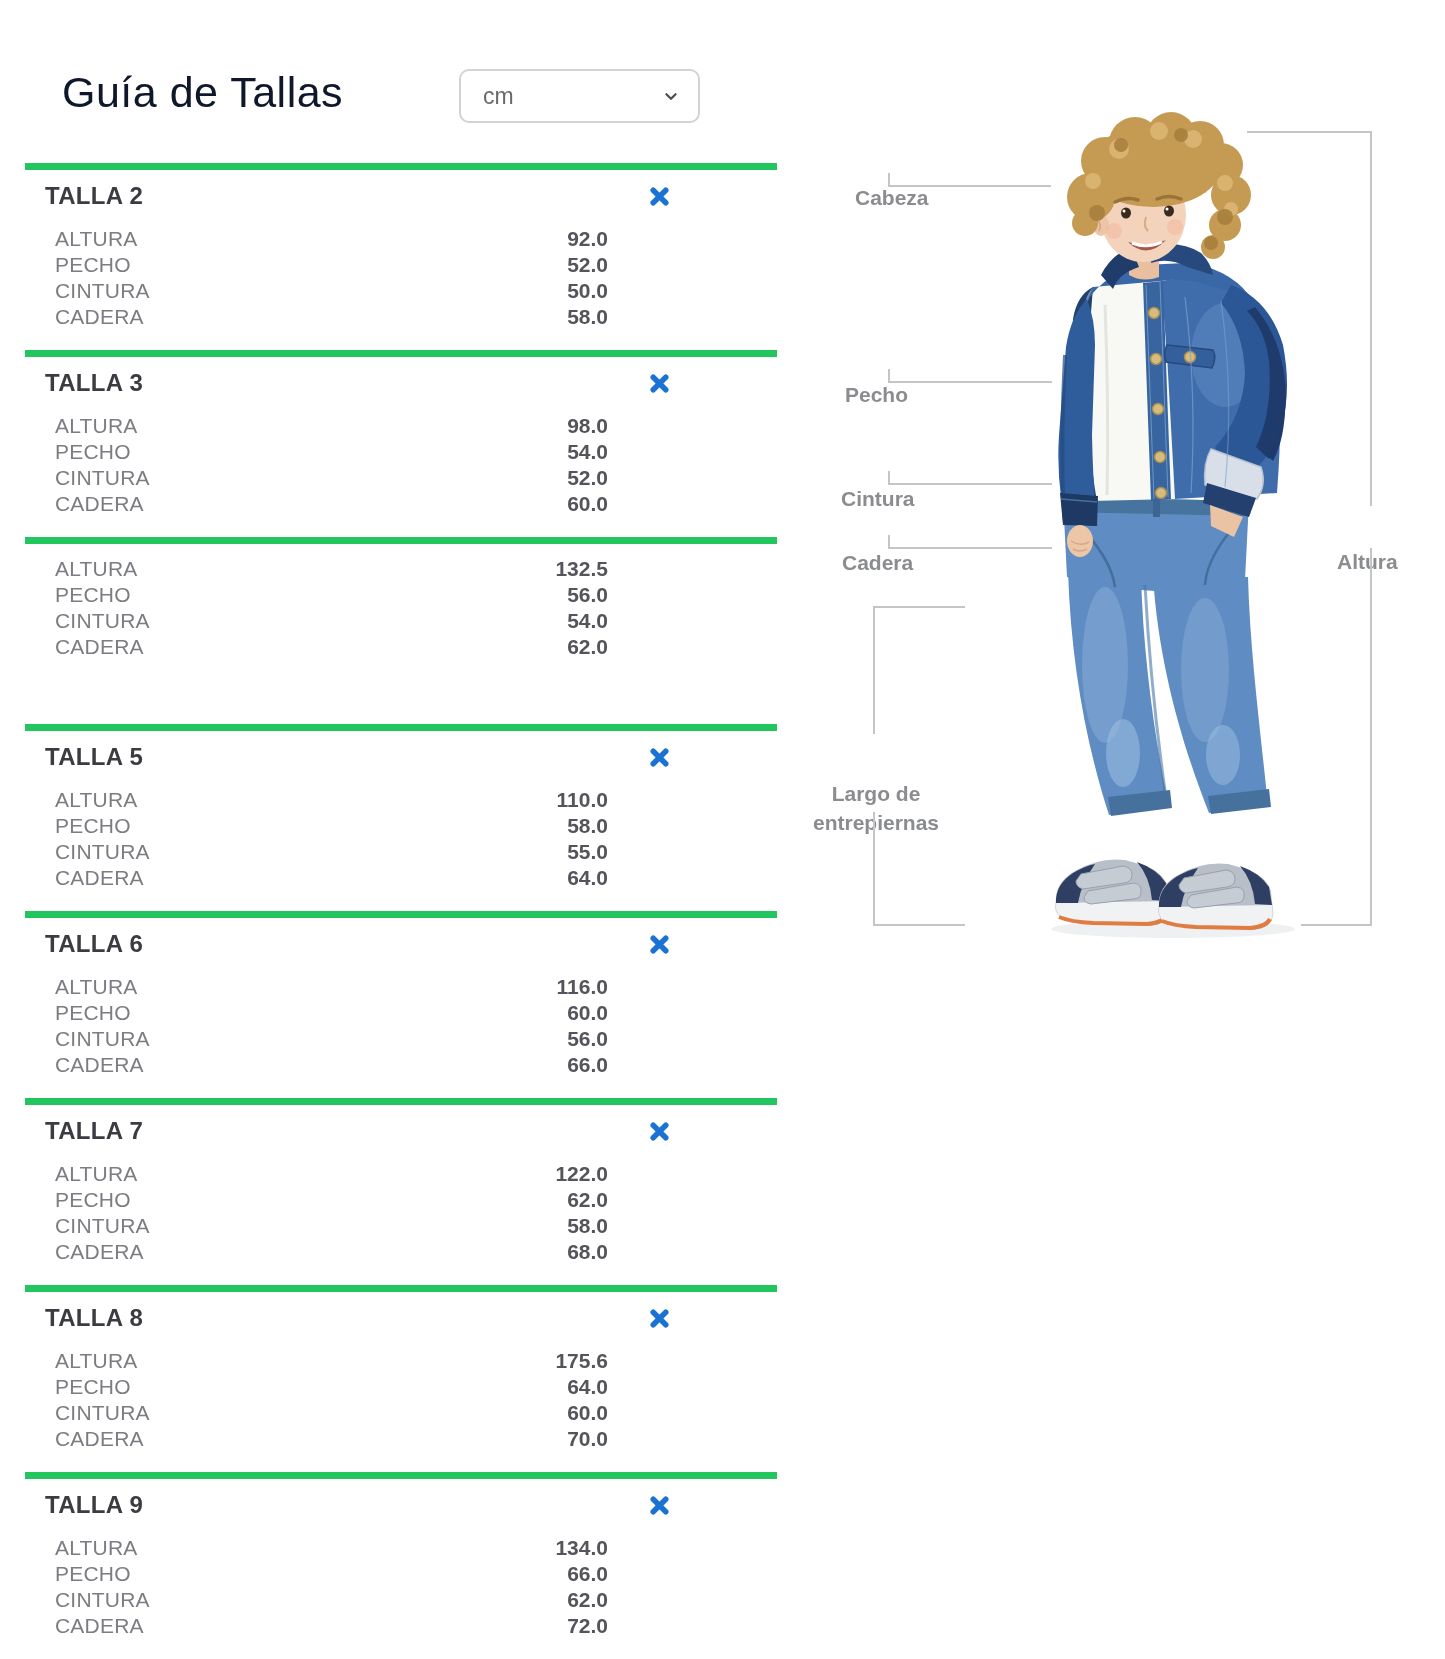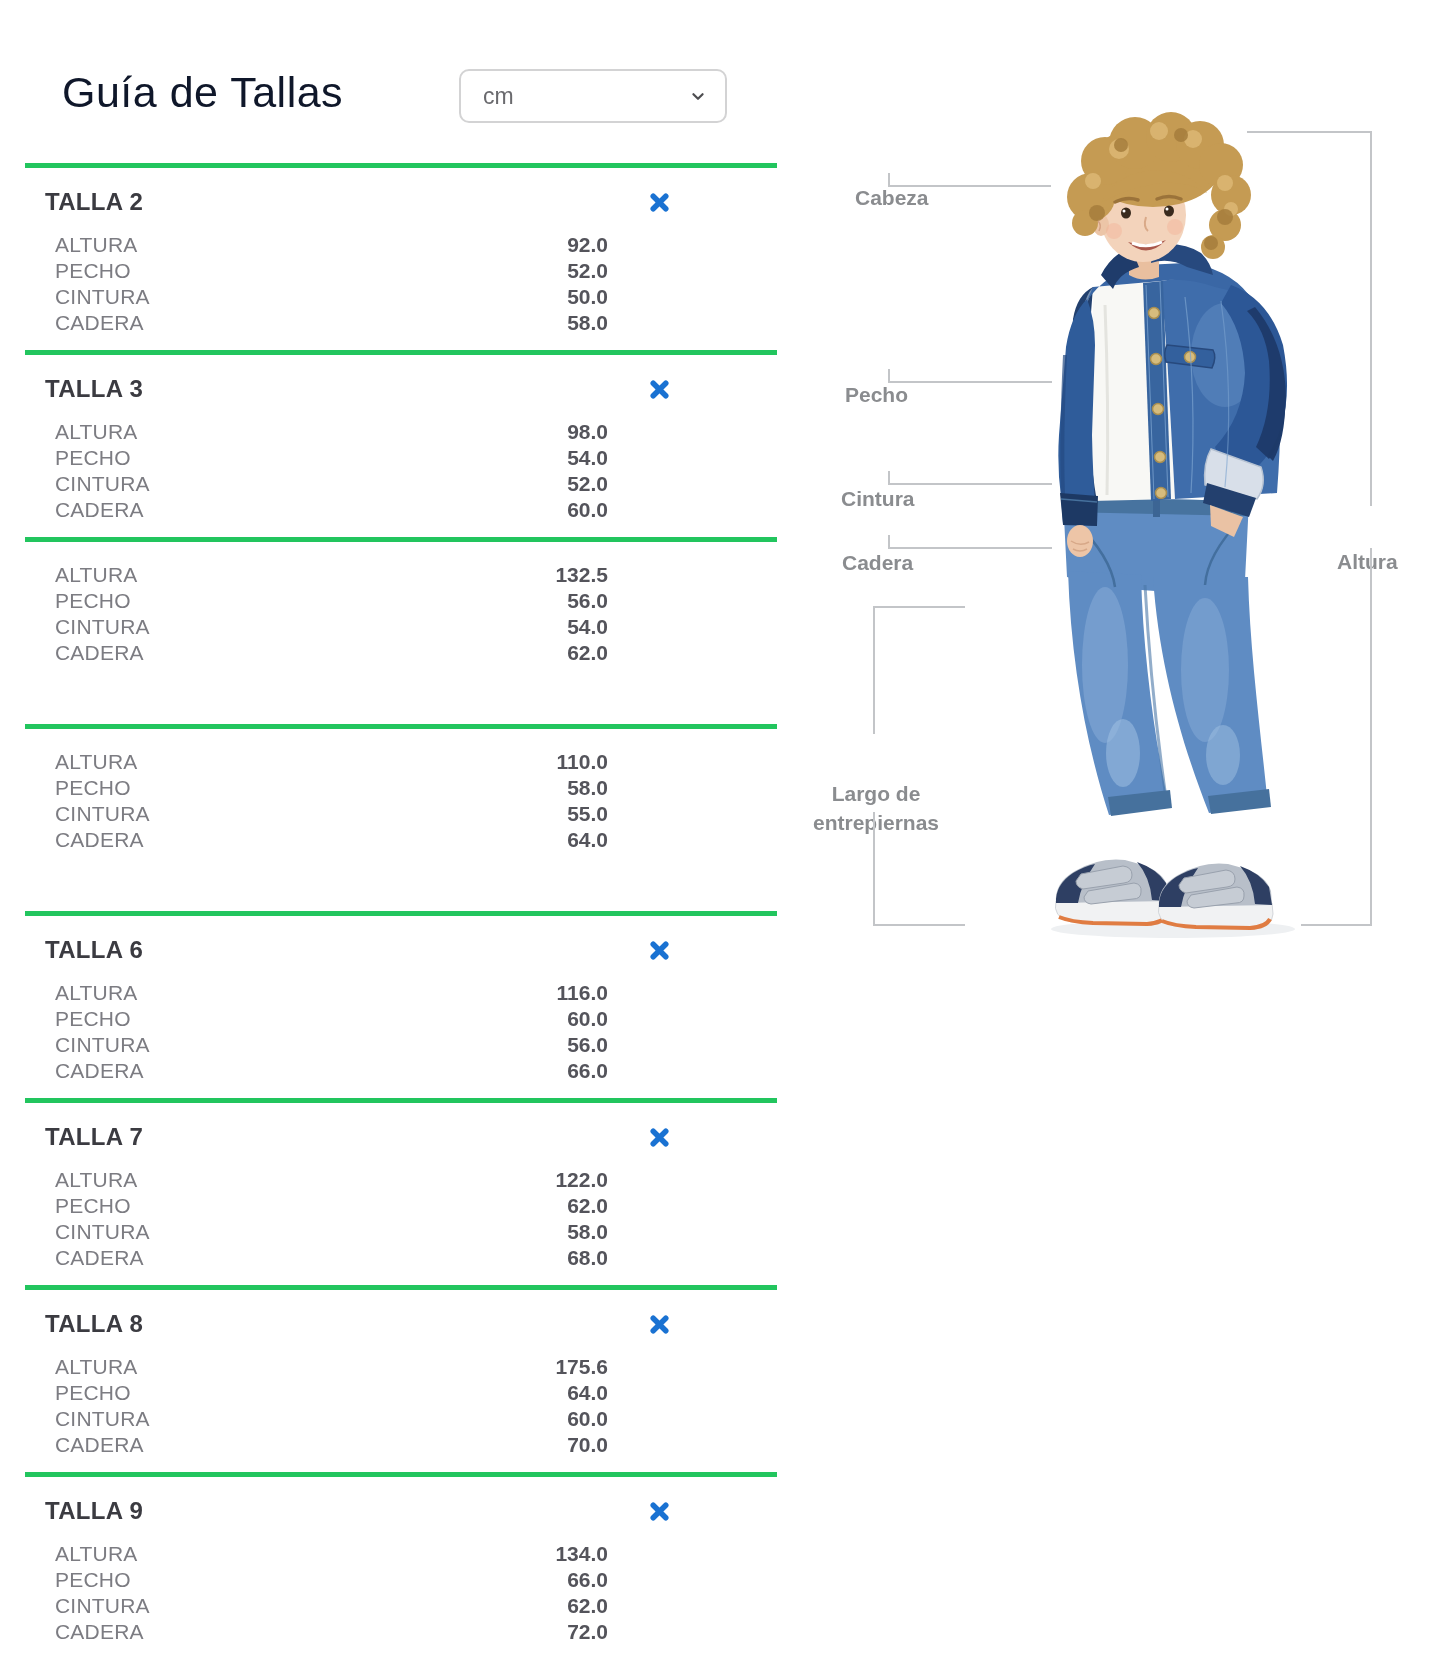--- a/index.html
+++ b/index.html
@@ -6,31 +6,31 @@
   .page {
     position:relative; width:1445px; height:1659px; background:#ffffff;
     font-family:"Liberation Sans", sans-serif; overflow:hidden;
   }
   
   .page-title {
     position:absolute; left:62px; top:68px; margin:0;
     font-size:43px; font-weight:400; color:#0f172a; letter-spacing:0.5px;
   }
   .unit-select {
-    position:absolute; left:459px; top:69px; width:268px; height:54px;
+    position:absolute; left:459px; top:69px; width:241px; height:54px;
     box-sizing:border-box; border:2px solid #d3d3d4; border-radius:10px;
     display:flex; align-items:center; justify-content:space-between;
     padding:0 16px 0 22px; background:#fff; cursor:pointer;
   }
   .unit-select .value { font-size:23px; color:#6a6a6e; }
   .chev { width:22px; height:22px; stroke:#4d4d50; stroke-width:2.4; fill:none;
           stroke-linecap:round; stroke-linejoin:round; }
   
   .sections { position:absolute; left:25px; top:163px; width:752px; }
-  .size-section { box-sizing:border-box; height:187px; border-top:5px solid #22c55e; padding-top:20px; }
+  .size-section { box-sizing:border-box; height:187px; border-top:7px solid #22c55e; padding-top:12px; }
   .section-header { position:relative; height:30px; margin-bottom:14px; }
   .talla-title { margin:0; padding-left:20px; font-size:24px; font-weight:700;
                  color:#3b3b41; letter-spacing:0.3px; }
   .close-btn { position:absolute; right:104px; top:2px; width:24px; height:24px;
                background:none; border:none; padding:0; cursor:pointer; }
   .x-icon { width:21px; height:21px; display:block; }
   .x-icon path { stroke:#1a72d2; stroke-width:5.2; stroke-linecap:round; fill:none; }
   .mrow { position:relative; height:26px; line-height:26px; padding-left:30px; font-size:21px; }
   .mlabel { color:#7c7c82; letter-spacing:0.2px; }
   .mvalue { position:absolute; right:169px; top:0; color:#54545b;font-weight:bold; }
@@ -89,20 +89,28 @@
     </div>
 
     <div class="size-section">
       <div class="mrow"><span class="mlabel">ALTURA</span><span class="mvalue">132.5</span></div>
       <div class="mrow"><span class="mlabel">PECHO</span><span class="mvalue">56.0</span></div>
       <div class="mrow"><span class="mlabel">CINTURA</span><span class="mvalue">54.0</span></div>
       <div class="mrow"><span class="mlabel">CADERA</span><span class="mvalue">62.0</span></div>
     </div>
 
     <div class="size-section">
+      <div class="section-header">
+        <h2 class="talla-title">TALLA 5</h2>
+        <button class="close-btn">
+            <svg class="x-icon" viewBox="0 0 20 20">
+              <path d="M4,4 L16,16 M16,4 L4,16"></path>
+            </svg>
+          </button>
+      </div>
       <div class="mrow"><span class="mlabel">ALTURA</span><span class="mvalue">110.0</span></div>
       <div class="mrow"><span class="mlabel">PECHO</span><span class="mvalue">58.0</span></div>
       <div class="mrow"><span class="mlabel">CINTURA</span><span class="mvalue">55.0</span></div>
       <div class="mrow"><span class="mlabel">CADERA</span><span class="mvalue">64.0</span></div>
     </div>
 
     <div class="size-section">
       <div class="section-header">
         <h2 class="talla-title">TALLA 6</h2>
         <button class="close-btn">

